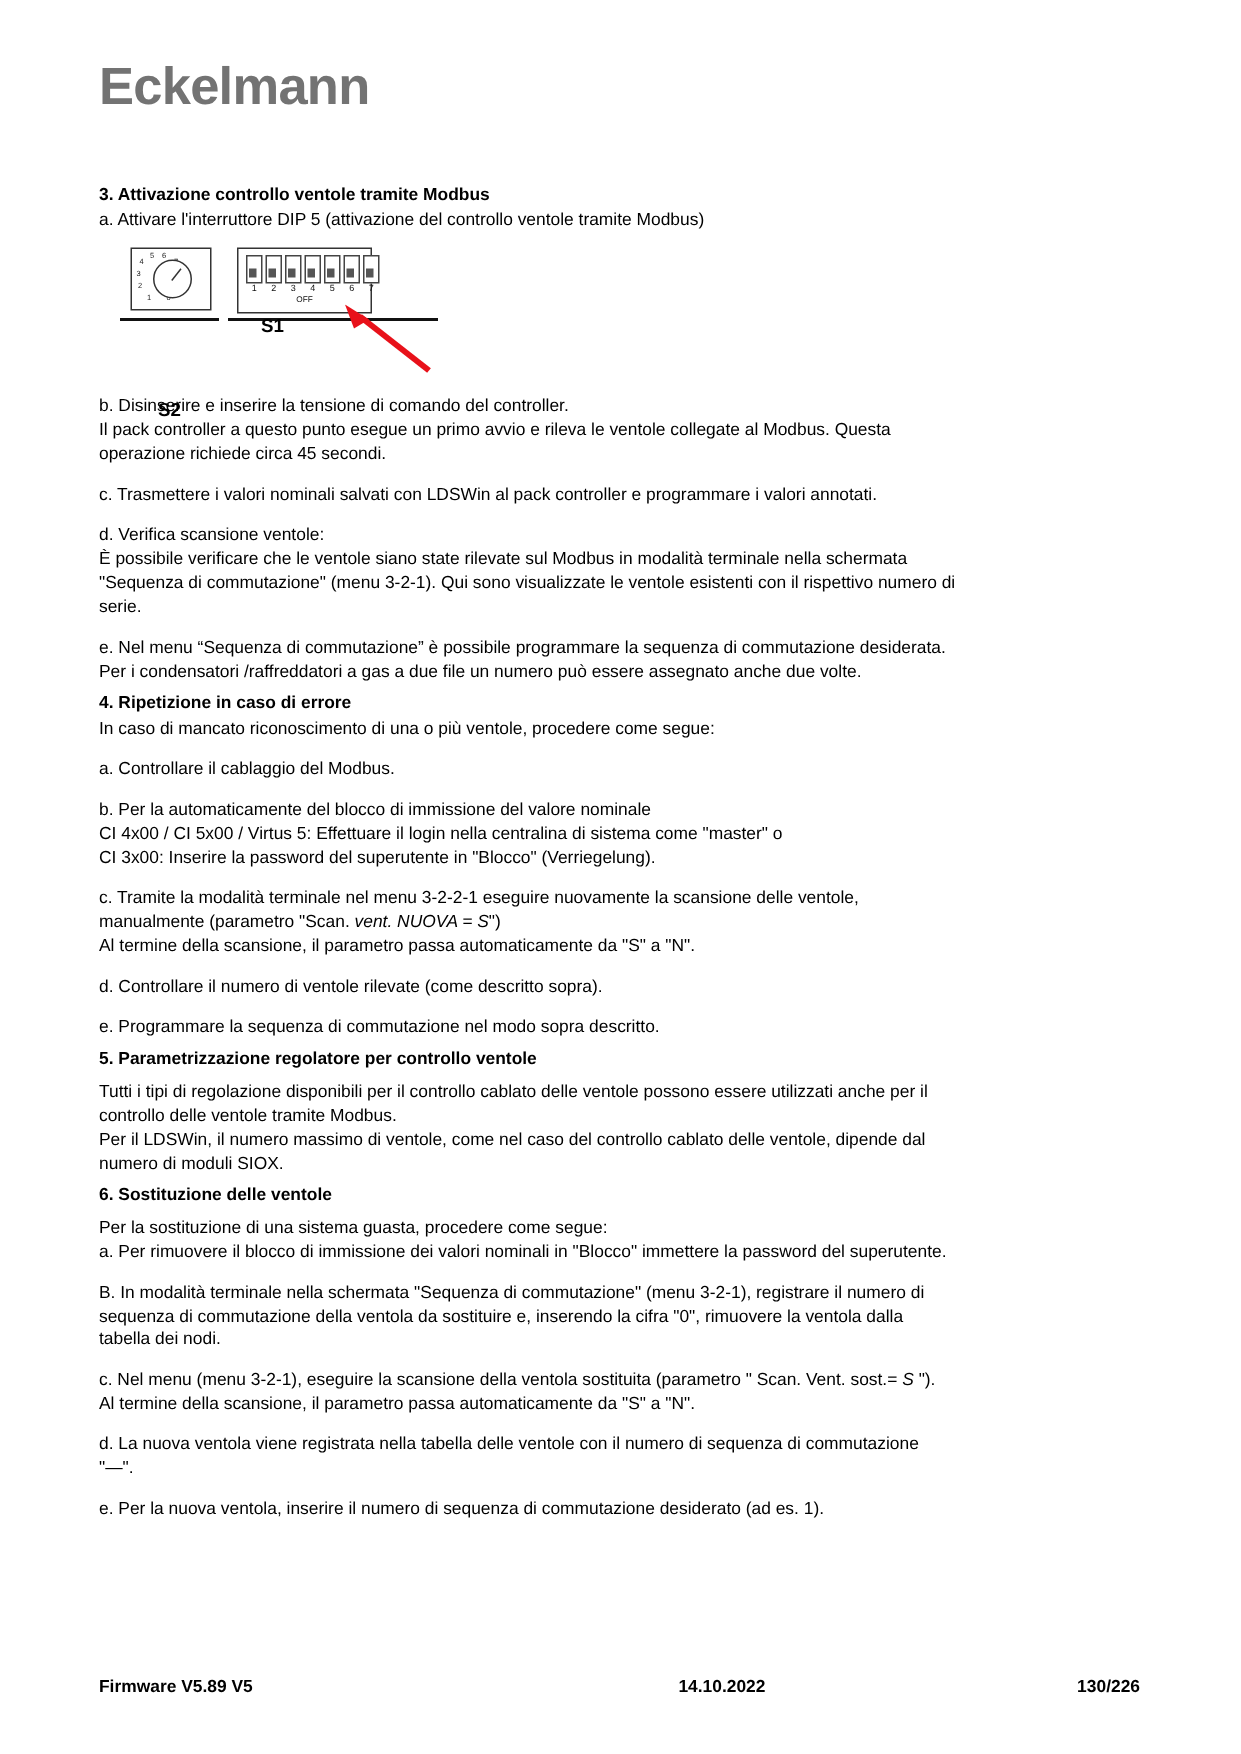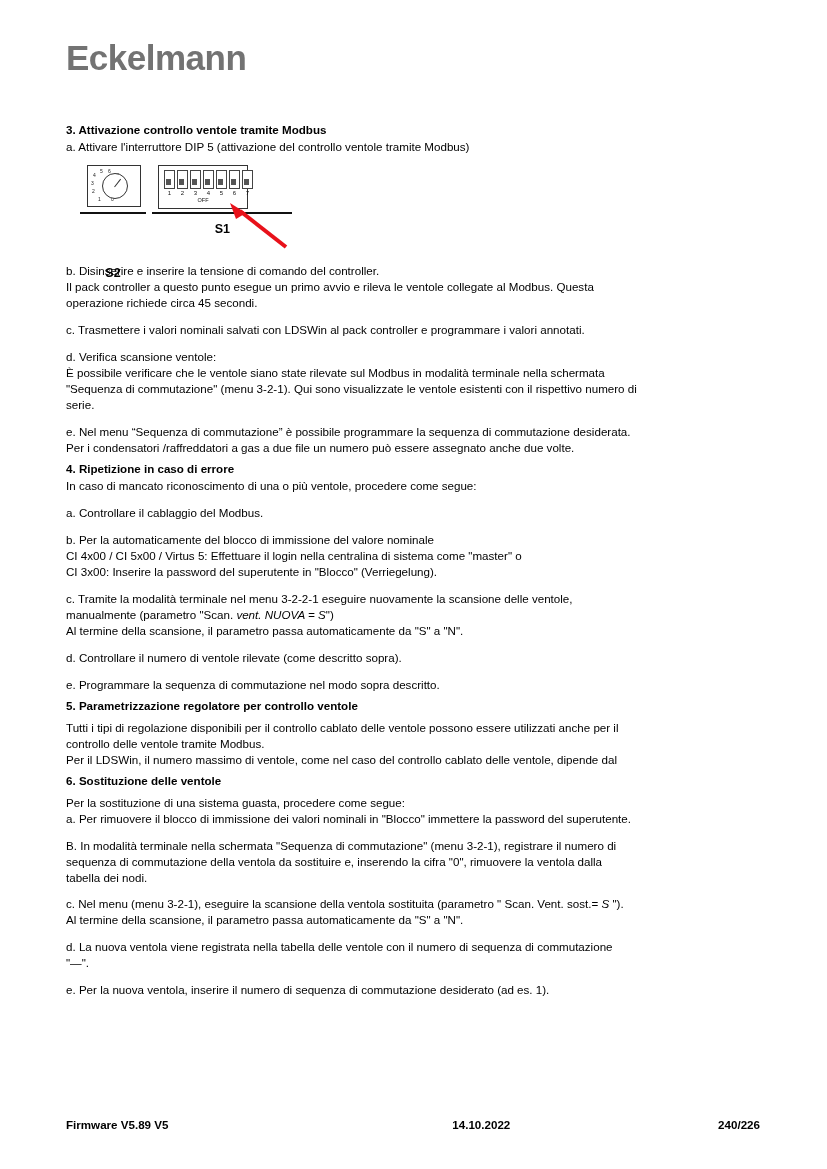--- a/index.html
+++ b/index.html
@@ -175,23 +175,23 @@
     top: 52px;
     width: 66px;
     text-align: center;
     font-size: 12.5px;
     font-weight: bold;
     margin-top: 48px;
   }
   .lbl-s1 {
     position: absolute;
     left: 108px;
-    top: 56px;
+    top: 44px;
     width: 56px;
-    text-align: right;
+    text-align: left;
     font-size: 12.5px;
     font-weight: bold;
   }
   .arrow {
     position: absolute;
     left: 158px;
     top: 38px;
     width: 70px;
     height: 48px;
   }
@@ -304,20 +304,21 @@
     <p>d. Controllare il numero di ventole rilevate (come descritto sopra).</p>
     <div class="gap"></div>
     <p>e. Programmare la sequenza di commutazione nel modo sopra descritto.</p>
 
     <div class="gap-sm"></div>
     <div class="h">5. Parametrizzazione regolatore per controllo ventole</div>
     <div class="gap-sm"></div>
     <p>Tutti i tipi di regolazione disponibili per il controllo cablato delle ventole possono essere utilizzati anche per il</p>
     <p>controllo delle ventole tramite Modbus.</p>
     <p>Per il LDSWin, il numero massimo di ventole, come nel caso del controllo cablato delle ventole, dipende dal</p>
+    <p>numero di moduli SIOX.</p>
 
     <div class="gap-sm"></div>
     <div class="h">6. Sostituzione delle ventole</div>
     <div class="gap-sm"></div>
     <p>Per la sostituzione di una sistema guasta, procedere come segue:</p>
     <p>a. Per rimuovere il blocco di immissione dei valori nominali in "Blocco" immettere la password del superutente.</p>
     <div class="gap"></div>
     <p>B. In modalità terminale nella schermata "Sequenza di commutazione" (menu 3-2-1), registrare il numero di</p>
     <p>sequenza di commutazione della ventola da sostituire e, inserendo la cifra "0", rimuovere la ventola dalla</p>
     <p>tabella dei nodi.</p>
@@ -328,17 +329,17 @@
     <p>d. La nuova ventola viene registrata nella tabella delle ventole con il numero di sequenza di commutazione</p>
     <p>"—".</p>
     <div class="gap"></div>
     <p>e. Per la nuova ventola, inserire il numero di sequenza di commutazione desiderato (ad es. 1).</p>
   </div>
 
   <div class="footer">
     <div class="row">
       <span>Firmware V5.89 V5</span>
       <span class="mid">14.10.2022</span>
-      <span>240/226</span>
+      <span>130/226</span>
     </div>
   </div>
 
 </div>
 
 </body></html>

